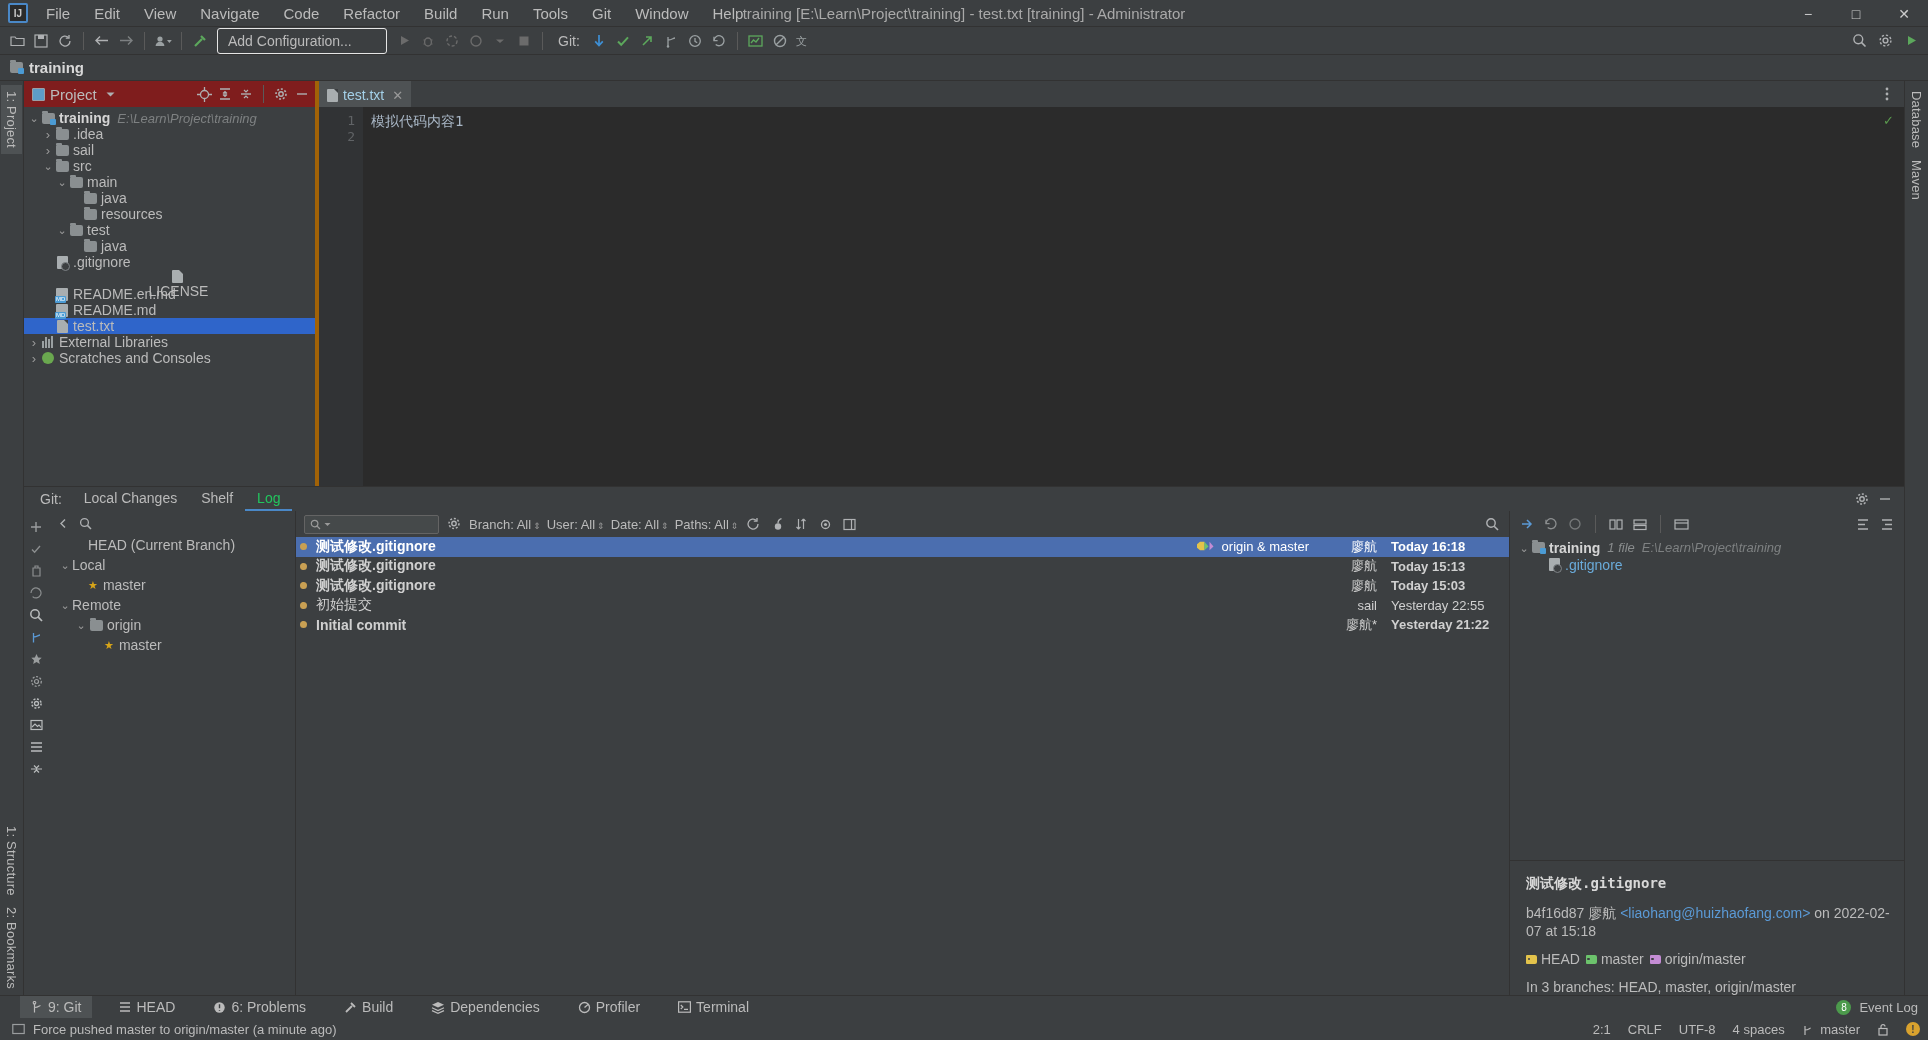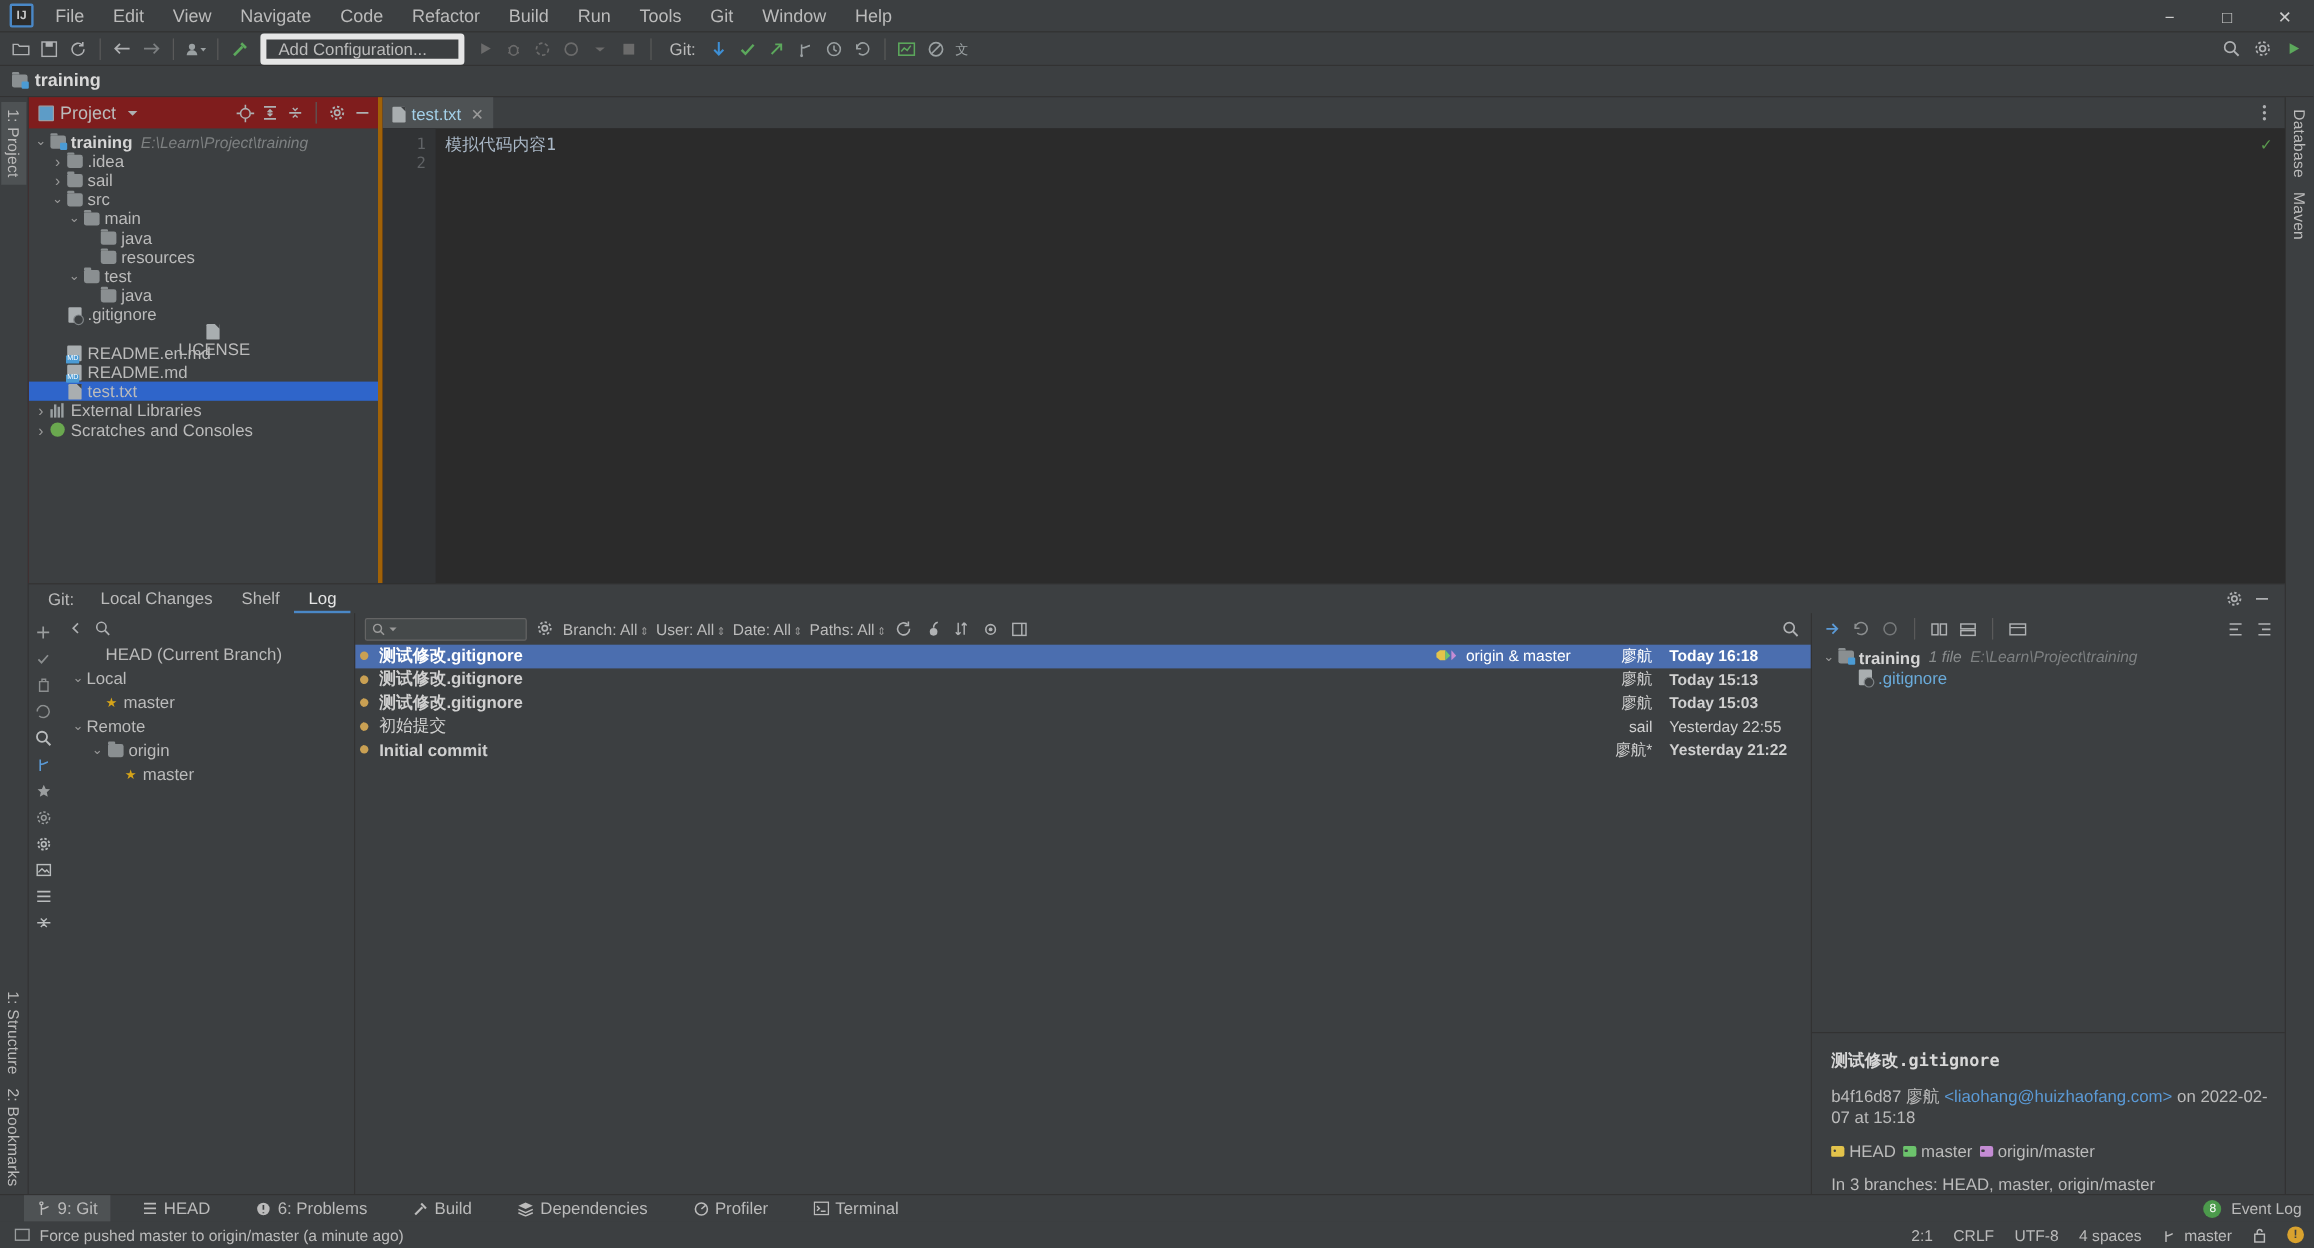--- a/index.html
+++ b/index.html
@@ -43,21 +43,21 @@
     height: 28px; flex: 0 0 28px; background: #3c3f41; display: flex; align-items: center;
     padding: 0 6px; gap: 2px; border-bottom: 1px solid #323232;
   }
   .tb-ico {
     width: 22px; height: 22px; display: flex; align-items: center; justify-content: center;
     color: #afb1b3; font-size: 14px; border-radius: 2px; flex: none;
   }
   .tb-ico.dim { color: #6b6b6b; }
   .tb-sep { width: 1px; height: 18px; background: #5a5a5a; margin: 0 5px; flex: none; }
   .run-config {
-    height: 26px; min-width: 170px; border: 5px solid #e5e5e5; border-radius: 3px;
+    height: 26px; min-width: 170px; border: 1px solid #e5e5e5; border-radius: 3px;
     display: flex; align-items: center; padding: 0 10px; font-size: 14px; color: #bbbbbb;
     margin: 0 4px; background: transparent;
   }
   .git-label { font-size: 14px; color: #bbbbbb; margin: 0 6px 0 8px; }
   .tb-right { margin-left: auto; display: flex; gap: 4px; align-items: center; }
 
   
   .navbar {
     height: 26px; flex: 0 0 26px; background: #3c3f41; display: flex; align-items: center;
     padding-left: 10px; gap: 6px; border-bottom: 1px solid #323232;
@@ -139,21 +139,21 @@
   }
   .code-line { height: 16px; white-space: pre; }
   .check-ok { position: absolute; right: 10px; top: 6px; color: #5a9a4e; font-size: 13px; }
 
   
   .gitwin { flex: 1 1 auto; display: flex; flex-direction: column; min-height: 0; background: #3c3f41;
             border-top: 1px solid #323232; }
   .git-tabs { height: 24px; flex: none; display: flex; align-items: center; padding-left: 16px; gap: 0; }
   .git-tabs .lbl { font-size: 14px; color: #bbbbbb; padding: 0 10px 0 0; }
   .gtab { font-size: 14px; color: #bbbbbb; padding: 3px 12px; border-bottom: 2px solid transparent; }
-  .gtab.active { color: #e5e5e5; border-bottom: 2px solid #4a88c7; }
+  .gtab.active { color: #22c55e; border-bottom: 2px solid #4a88c7; }
   .git-tabs-right { margin-left: auto; display: flex; gap: 5px; padding-right: 10px; }
 
   .gitmain { flex: 1 1 auto; display: flex; min-height: 0; }
   .gitrail { width: 24px; flex: none; display: flex; flex-direction: column; align-items: center; gap: 2px; padding-top: 6px; }
   .gitrail .gi { width: 20px; height: 20px; display: flex; align-items: center; justify-content: center;
                  color: #9a9d9e; font-size: 12px; }
 
   .branchpane { width: 248px; flex: none; display: flex; flex-direction: column; border-right: 1px solid #323232; }
   .bp-search { height: 24px; display: flex; align-items: center; padding: 0 6px; gap: 4px; }
   .bp-searchbox { flex: 1; height: 18px; border: none; background: transparent; }
@@ -231,20 +231,21 @@
       <div class="menu-item">Navigate</div>
       <div class="menu-item">Code</div>
       <div class="menu-item">Refactor</div>
       <div class="menu-item">Build</div>
       <div class="menu-item">Run</div>
       <div class="menu-item">Tools</div>
       <div class="menu-item">Git</div>
       <div class="menu-item">Window</div>
       <div class="menu-item">Help</div>
     </div>
+    <div class="win-title">training [E:\Learn\Project\training] - test.txt [training] - Administrator</div>
     <div class="win-ctrls">
       <div class="win-btn">−</div>
       <div class="win-btn">□</div>
       <div class="win-btn close">✕</div>
     </div>
   </div>
 
   <div class="toolbar">
     <div class="tb-ico">
       <svg width="15" height="14" viewBox="0 0 15 14">

